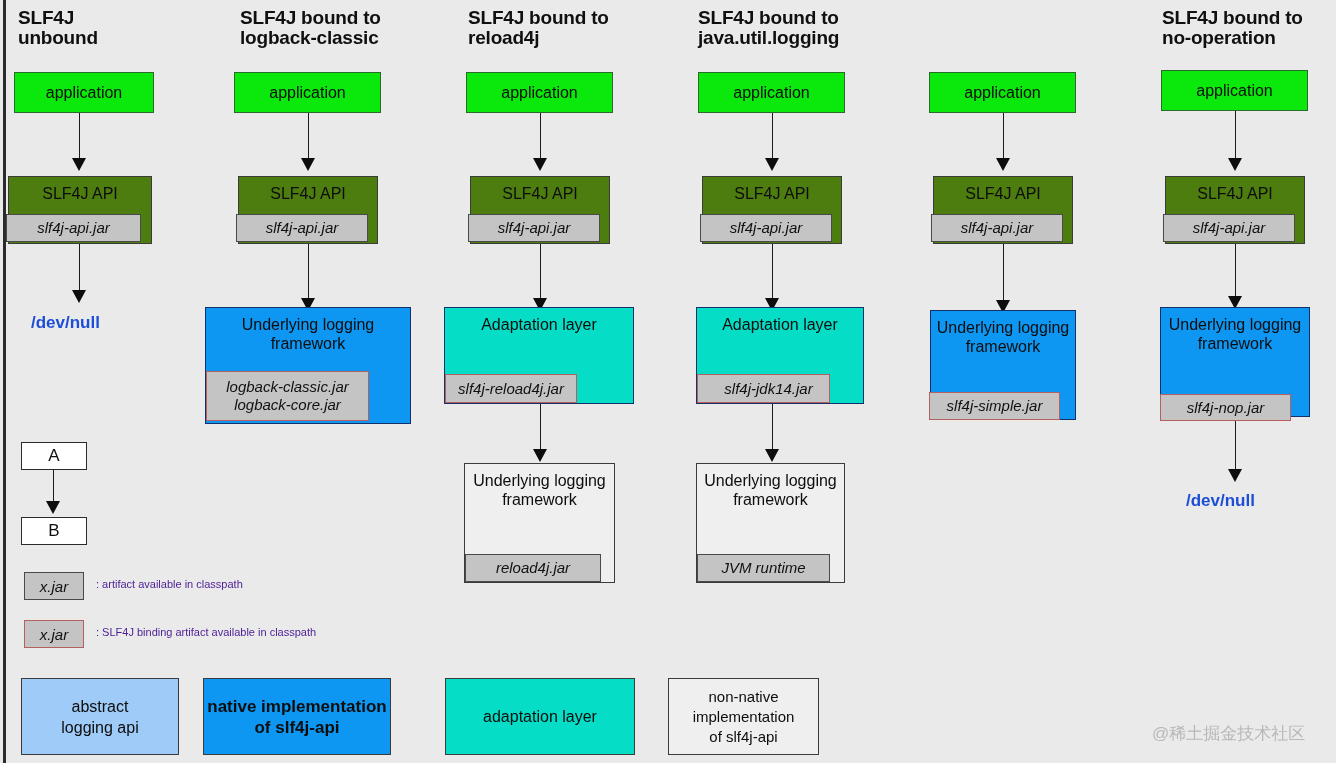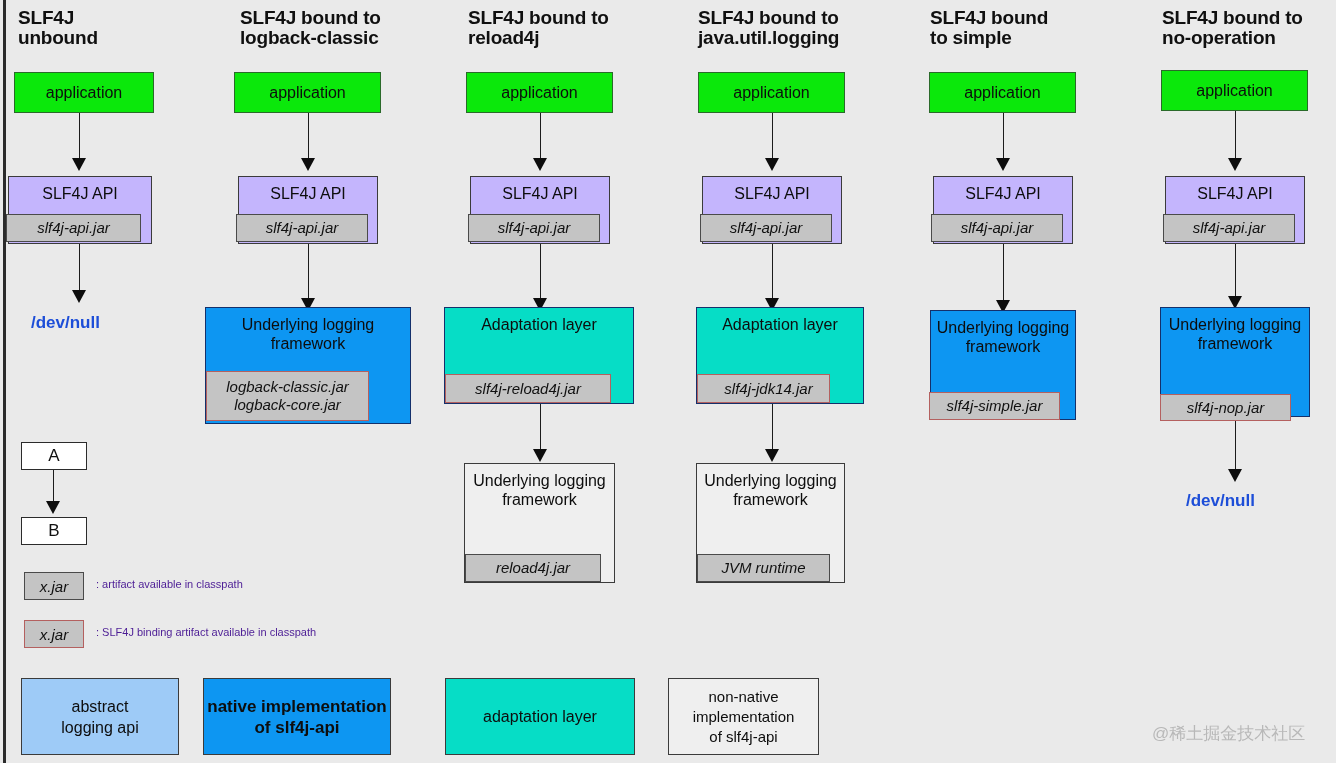--- a/index.html
+++ b/index.html
@@ -35,21 +35,21 @@
     justify-content:center;
     text-align:center;
     font-size:16px;
     line-height:19px;
   }
   .node .title{padding-top:7px;width:100%;}
   .node.center-v{align-items:center;}
   .node.center-v .title{padding-top:0;}
 
   .green{background:#0be80b;border-color:#2a6a2a;}
-  .apiblue{background:#c4b5fd;border-color:#3b3b3b;}
+  .apiblue{background:#4d7c0f;border-color:#3b3b3b;}
   .nativeblue{background:#0d96f2;border-color:#14306b;}
   .adapt{background:#06ddc6;border-color:#14306b;}
   .nonnative{background:#efefef;border-color:#3b3b3b;}
 
   
   .jar{
     position:absolute;
     box-sizing:border-box;
     background:#c4c4c4;
     border:1px solid #4a4a4a;
@@ -194,21 +194,21 @@
     <span class="title">SLF4J API</span>
   </div>
   <div class="jar" style="left:468px;top:214px;width:132px;height:28px;">slf4j-api.jar</div>
 
   <div class="arrow-line" style="left:540px;top:244px;height:60px;"></div>
   <div class="arrow-head" style="left:533px;top:298px;"></div>
 
   <div class="node adapt" style="left:444px;top:307px;width:190px;height:97px;">
     <span class="title">Adaptation layer</span>
   </div>
-  <div class="jar binding" style="left:445px;top:374px;width:166px;height:29px;">slf4j-reload4j.jar</div>
+  <div class="jar binding" style="left:445px;top:374px;width:132px;height:29px;">slf4j-reload4j.jar</div>
 
   <div class="arrow-line" style="left:540px;top:404px;height:52px;"></div>
   <div class="arrow-head" style="left:533px;top:449px;"></div>
 
   <div class="node nonnative" style="left:464px;top:463px;width:151px;height:120px;">
     <span class="title">Underlying
 logging
 framework</span>
   </div>
   <div class="jar" style="left:465px;top:554px;width:136px;height:28px;">reload4j.jar</div>
@@ -238,22 +238,20 @@
   <div class="arrow-line" style="left:772px;top:404px;height:52px;"></div>
   <div class="arrow-head" style="left:765px;top:449px;"></div>
 
   <div class="node nonnative" style="left:696px;top:463px;width:149px;height:120px;">
     <span class="title">Underlying
 logging
 framework</span>
   </div>
   <div class="jar" style="left:697px;top:554px;width:133px;height:28px;">JVM runtime</div>
 
-  <div class="col-title" style="left:930px;top:8px;">SLF4J bound
-to simple</div>
 
   <div class="node green center-v" style="left:929px;top:72px;width:147px;height:41px;">
     <span class="title">application</span>
   </div>
   <div class="arrow-line" style="left:1003px;top:113px;height:47px;"></div>
   <div class="arrow-head" style="left:996px;top:158px;"></div>
 
   <div class="node apiblue" style="left:933px;top:176px;width:140px;height:68px;">
     <span class="title">SLF4J API</span>
   </div>

